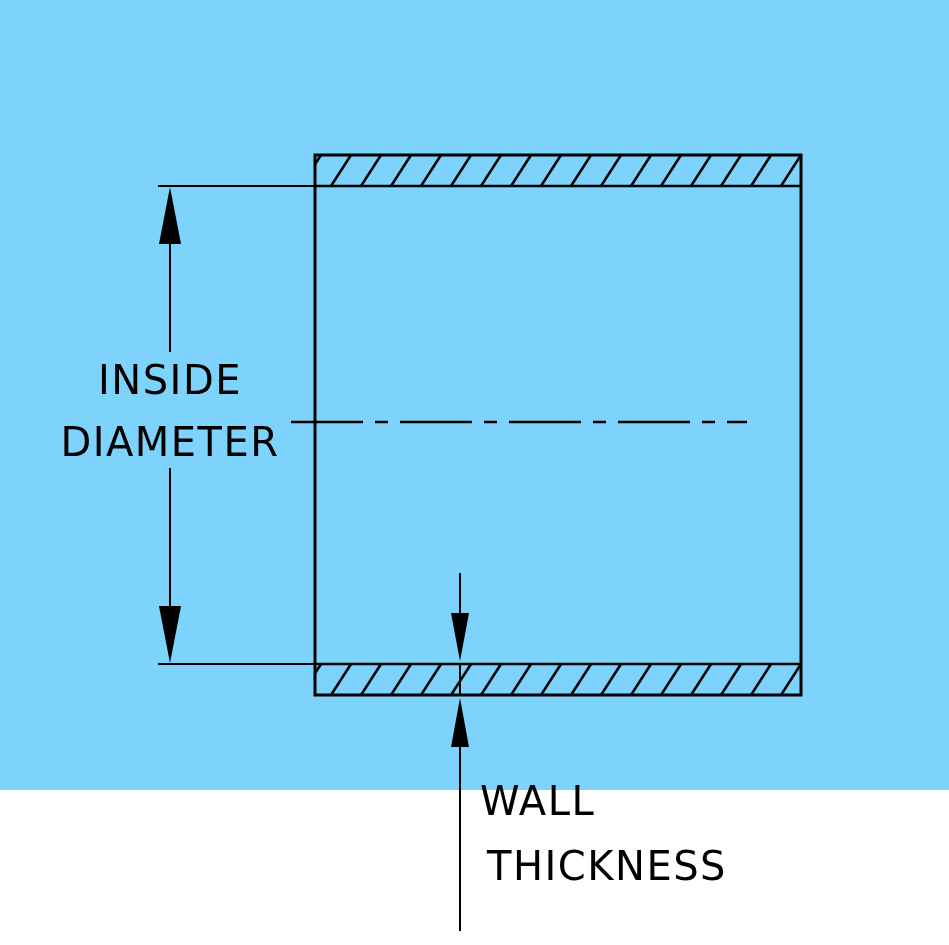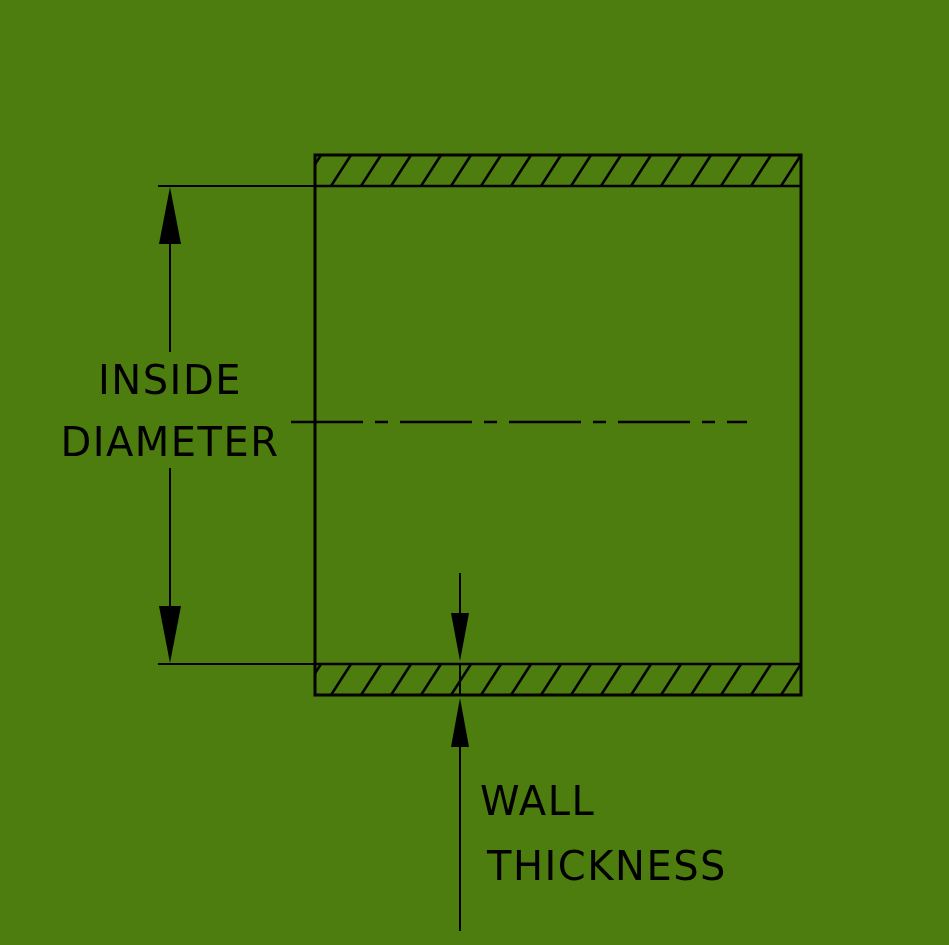--- a/index.html
+++ b/index.html
@@ -7,22 +7,22 @@
     padding: 0;
     background: #ffffff;
     width: 949px;
     height: 945px;
     overflow: hidden;
     font-family: "DejaVu Sans", sans-serif;
   }
   .stage {
     position: relative;
     width: 949px;
-    height: 945px;
-    background: #4d7c0f;
+    height: 790px;
+    background: #7dd3fc;
   }
   svg { display: block; }
   .ln {
     stroke: #000000;
     fill: none;
   }
   .arrow {
     fill: #000000;
     stroke: none;
   }

